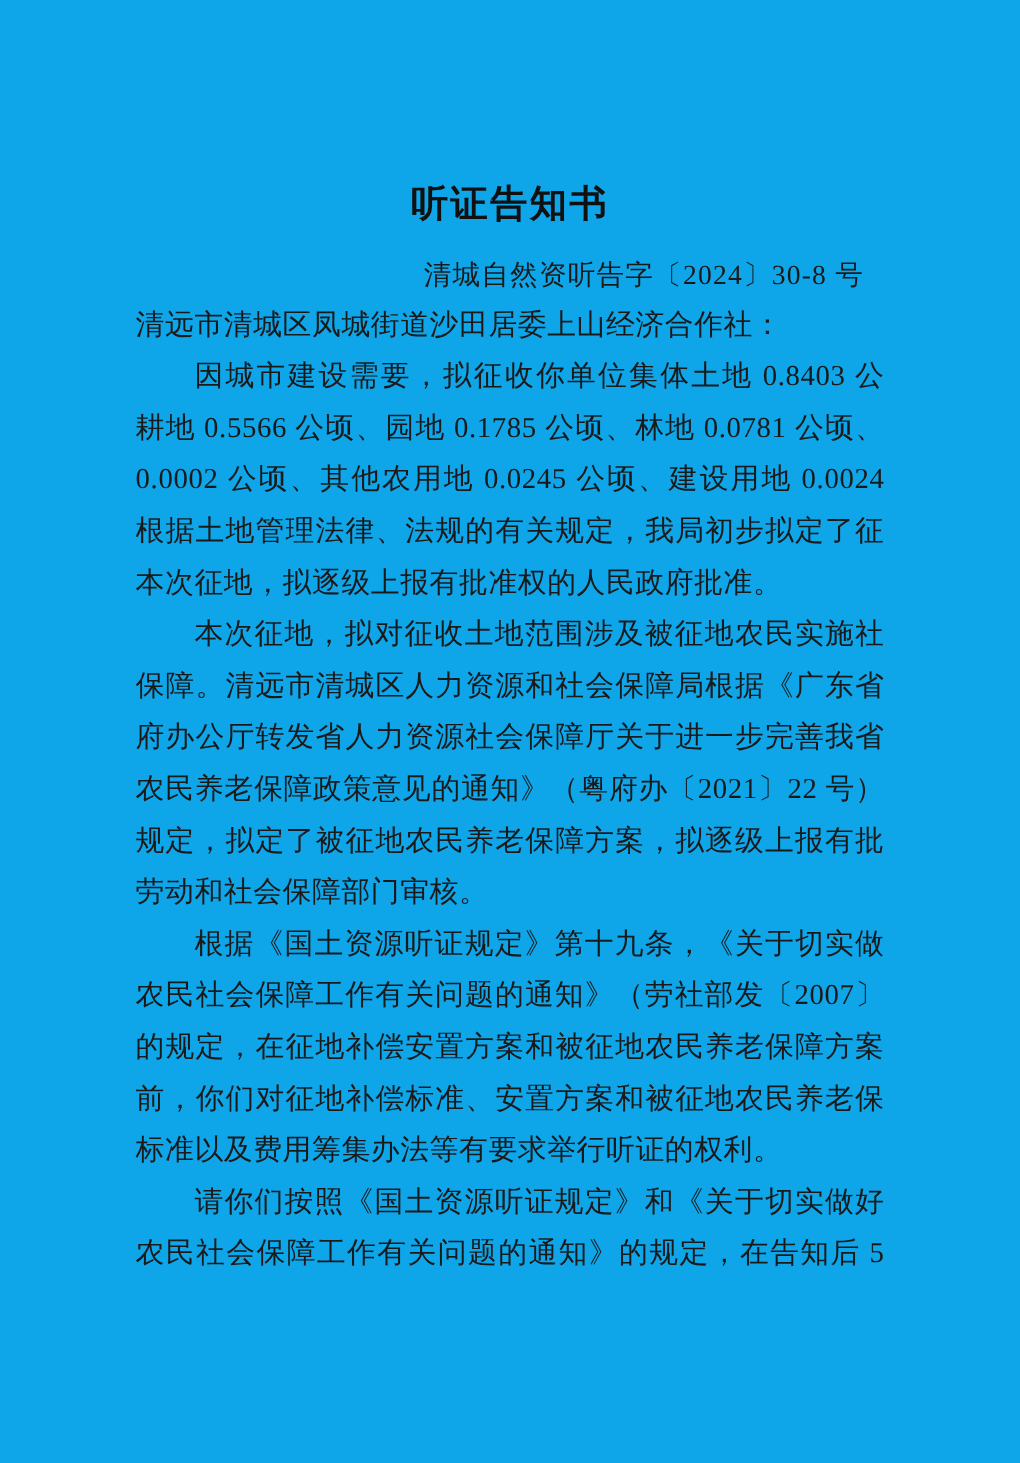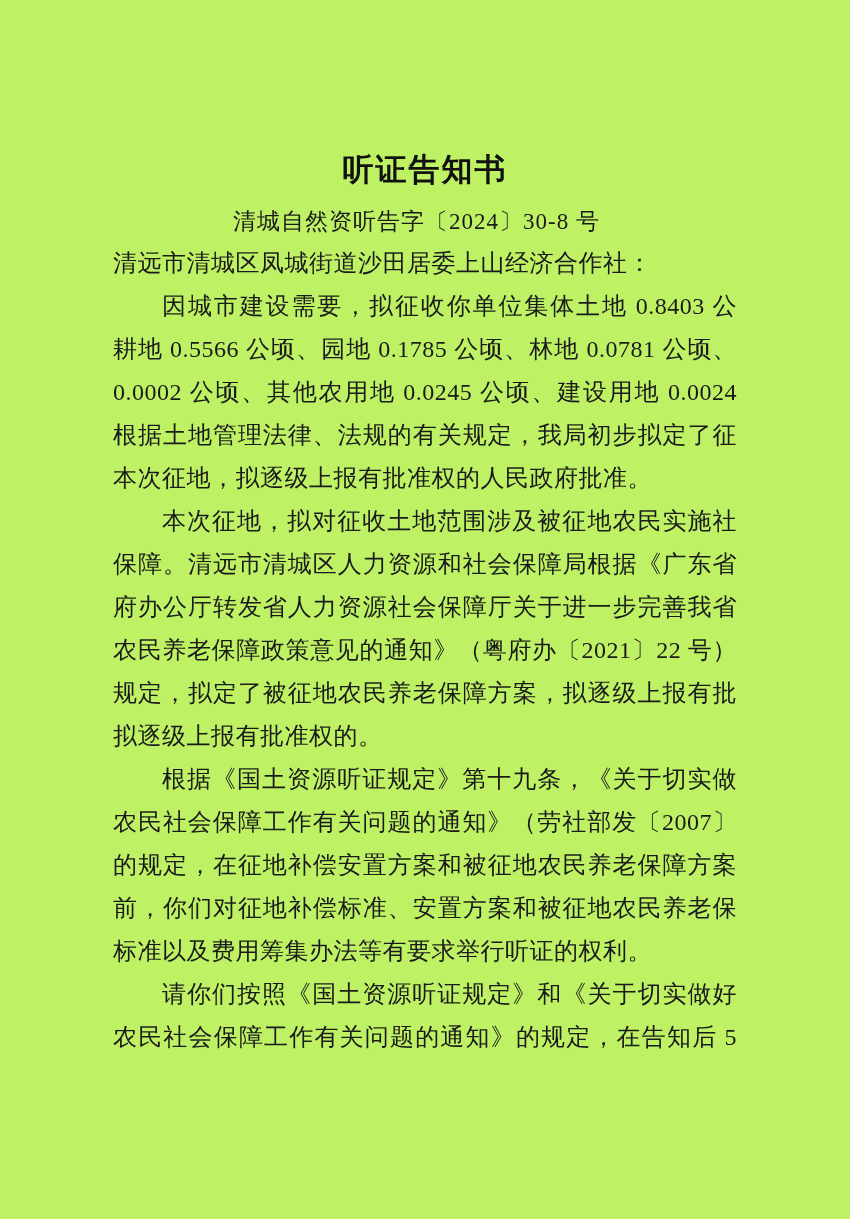--- a/index.html
+++ b/index.html
@@ -4,45 +4,45 @@
 <style>
   html, body {
     margin: 0;
     padding: 0;
     background: #ffffff;
   }
   .page {
     position: relative;
     width: 850px;
     height: 1219px;
-    background: #bef264;
+    background: #0ea5e9;
     overflow: hidden;
     color: #1a1a1a;
     font-family: "Liberation Serif", "DejaVu Serif", serif;
   }
   .content {
     position: absolute;
     left: 113px;
     width: 624px;
     top: 150px;
   }
   .doc-title {
     font-family: "Liberation Sans", "DejaVu Sans", sans-serif;
     font-size: 31px;
     font-weight: 700;
     line-height: 40px;
     text-align: center;
     letter-spacing: 2px;
     color: #111111;
   }
   .doc-number {
-    margin-top: 16px;
+    margin-top: 24px;
     font-size: 23px;
     line-height: 32px;
-    text-align: center;
+    text-align: right;
     padding-right: 17px;
     letter-spacing: 1px;
     white-space: nowrap;
     font-family: Liberation Serif, serif;
   }
   .doc-body {
     margin-top: 4px;
     font-size: 24px;
   }
   .line {
@@ -72,21 +72,21 @@
         <div class="line indent">因城市建设需要，拟征收你单位集体土地 0.8403 公顷，其中</div>
         <div class="line">耕地 0.5566 公顷、园地 0.1785 公顷、林地 0.0781 公顷、草地</div>
         <div class="line">0.0002 公顷、其他农用地 0.0245 公顷、建设用地 0.0024 公顷。</div>
         <div class="line">根据土地管理法律、法规的有关规定，我局初步拟定了征地补偿</div>
         <div class="line end">本次征地，拟逐级上报有批准权的人民政府批准。</div>
         <div class="line indent">本次征地，拟对征收土地范围涉及被征地农民实施社会养老</div>
         <div class="line">保障。清远市清城区人力资源和社会保障局根据《广东省人民政</div>
         <div class="line">府办公厅转发省人力资源社会保障厅关于进一步完善我省被征地</div>
         <div class="line">农民养老保障政策意见的通知》（粤府办〔2021〕22 号）等有关</div>
         <div class="line">规定，拟定了被征地农民养老保障方案，拟逐级上报有批准权的</div>
-        <div class="line end">拟逐级上报有批准权的。</div>
+        <div class="line end">劳动和社会保障部门审核。</div>
         <div class="line indent">根据《国土资源听证规定》第十九条，《关于切实做好被征地</div>
         <div class="line">农民社会保障工作有关问题的通知》（劳社部发〔2007〕14 号）</div>
         <div class="line">的规定，在征地补偿安置方案和被征地农民养老保障方案报批之</div>
         <div class="line">前，你们对征地补偿标准、安置方案和被征地农民养老保障对象、</div>
         <div class="line end">标准以及费用筹集办法等有要求举行听证的权利。</div>
         <div class="line indent">请你们按照《国土资源听证规定》和《关于切实做好被征地</div>
         <div class="line">农民社会保障工作有关问题的通知》的规定，在告知后 5 个工作</div>
       </div>
   </div>
 </div>

